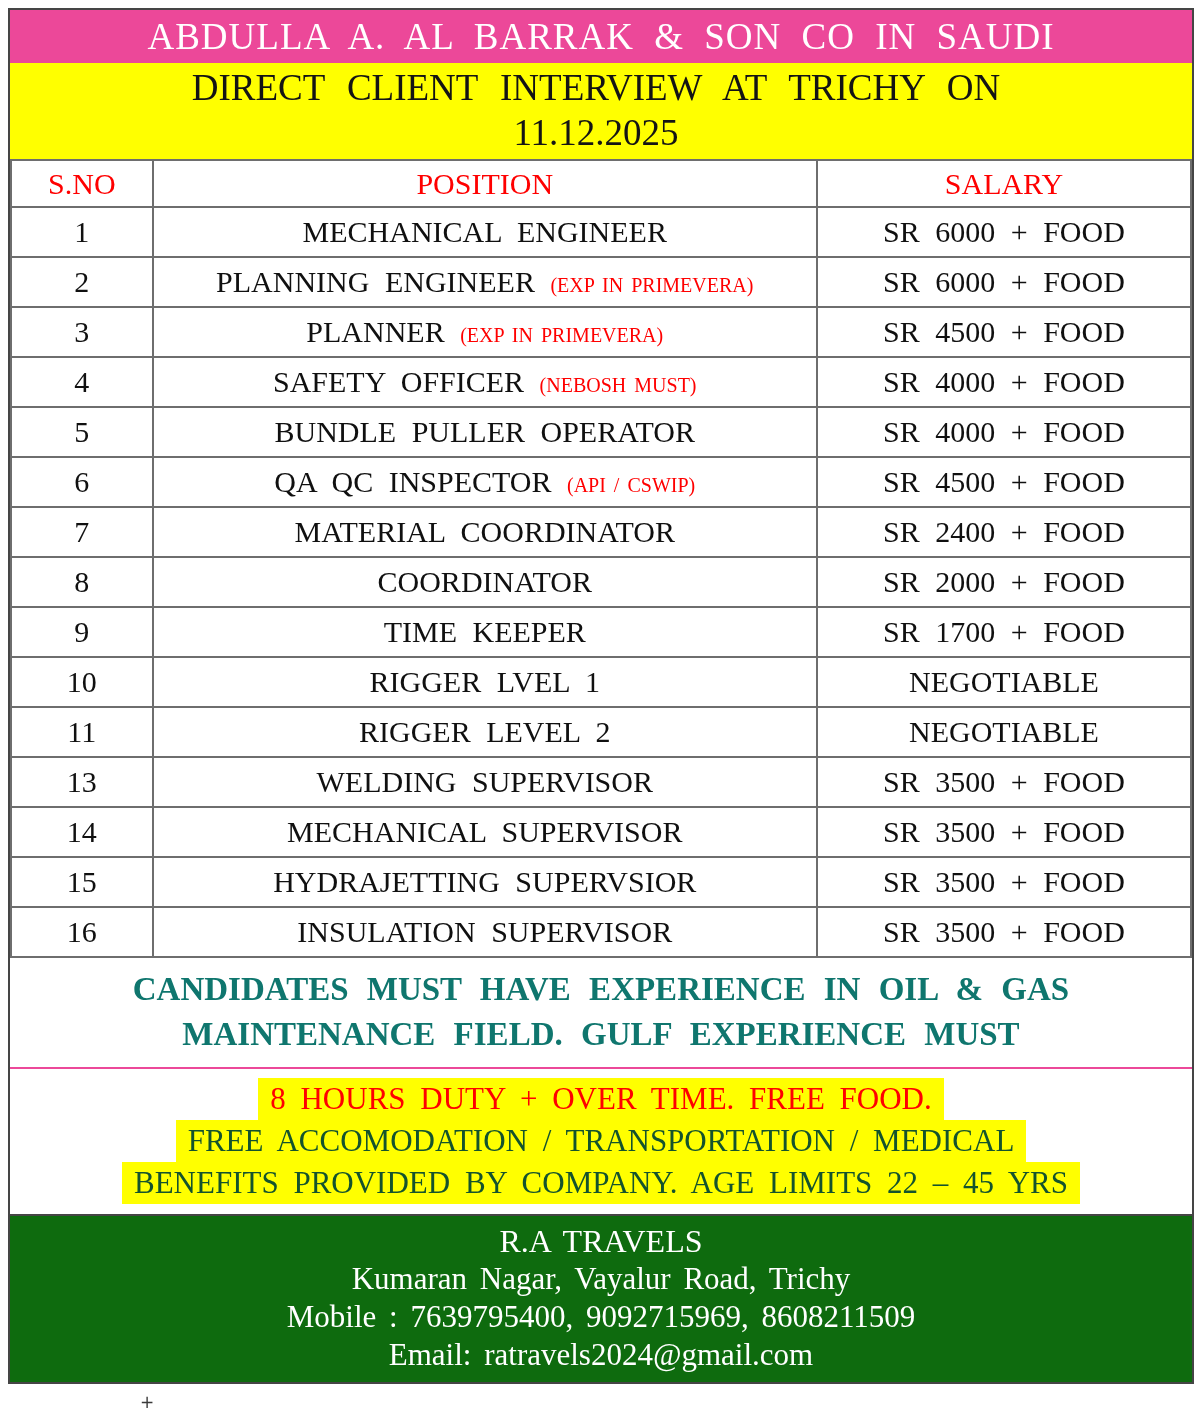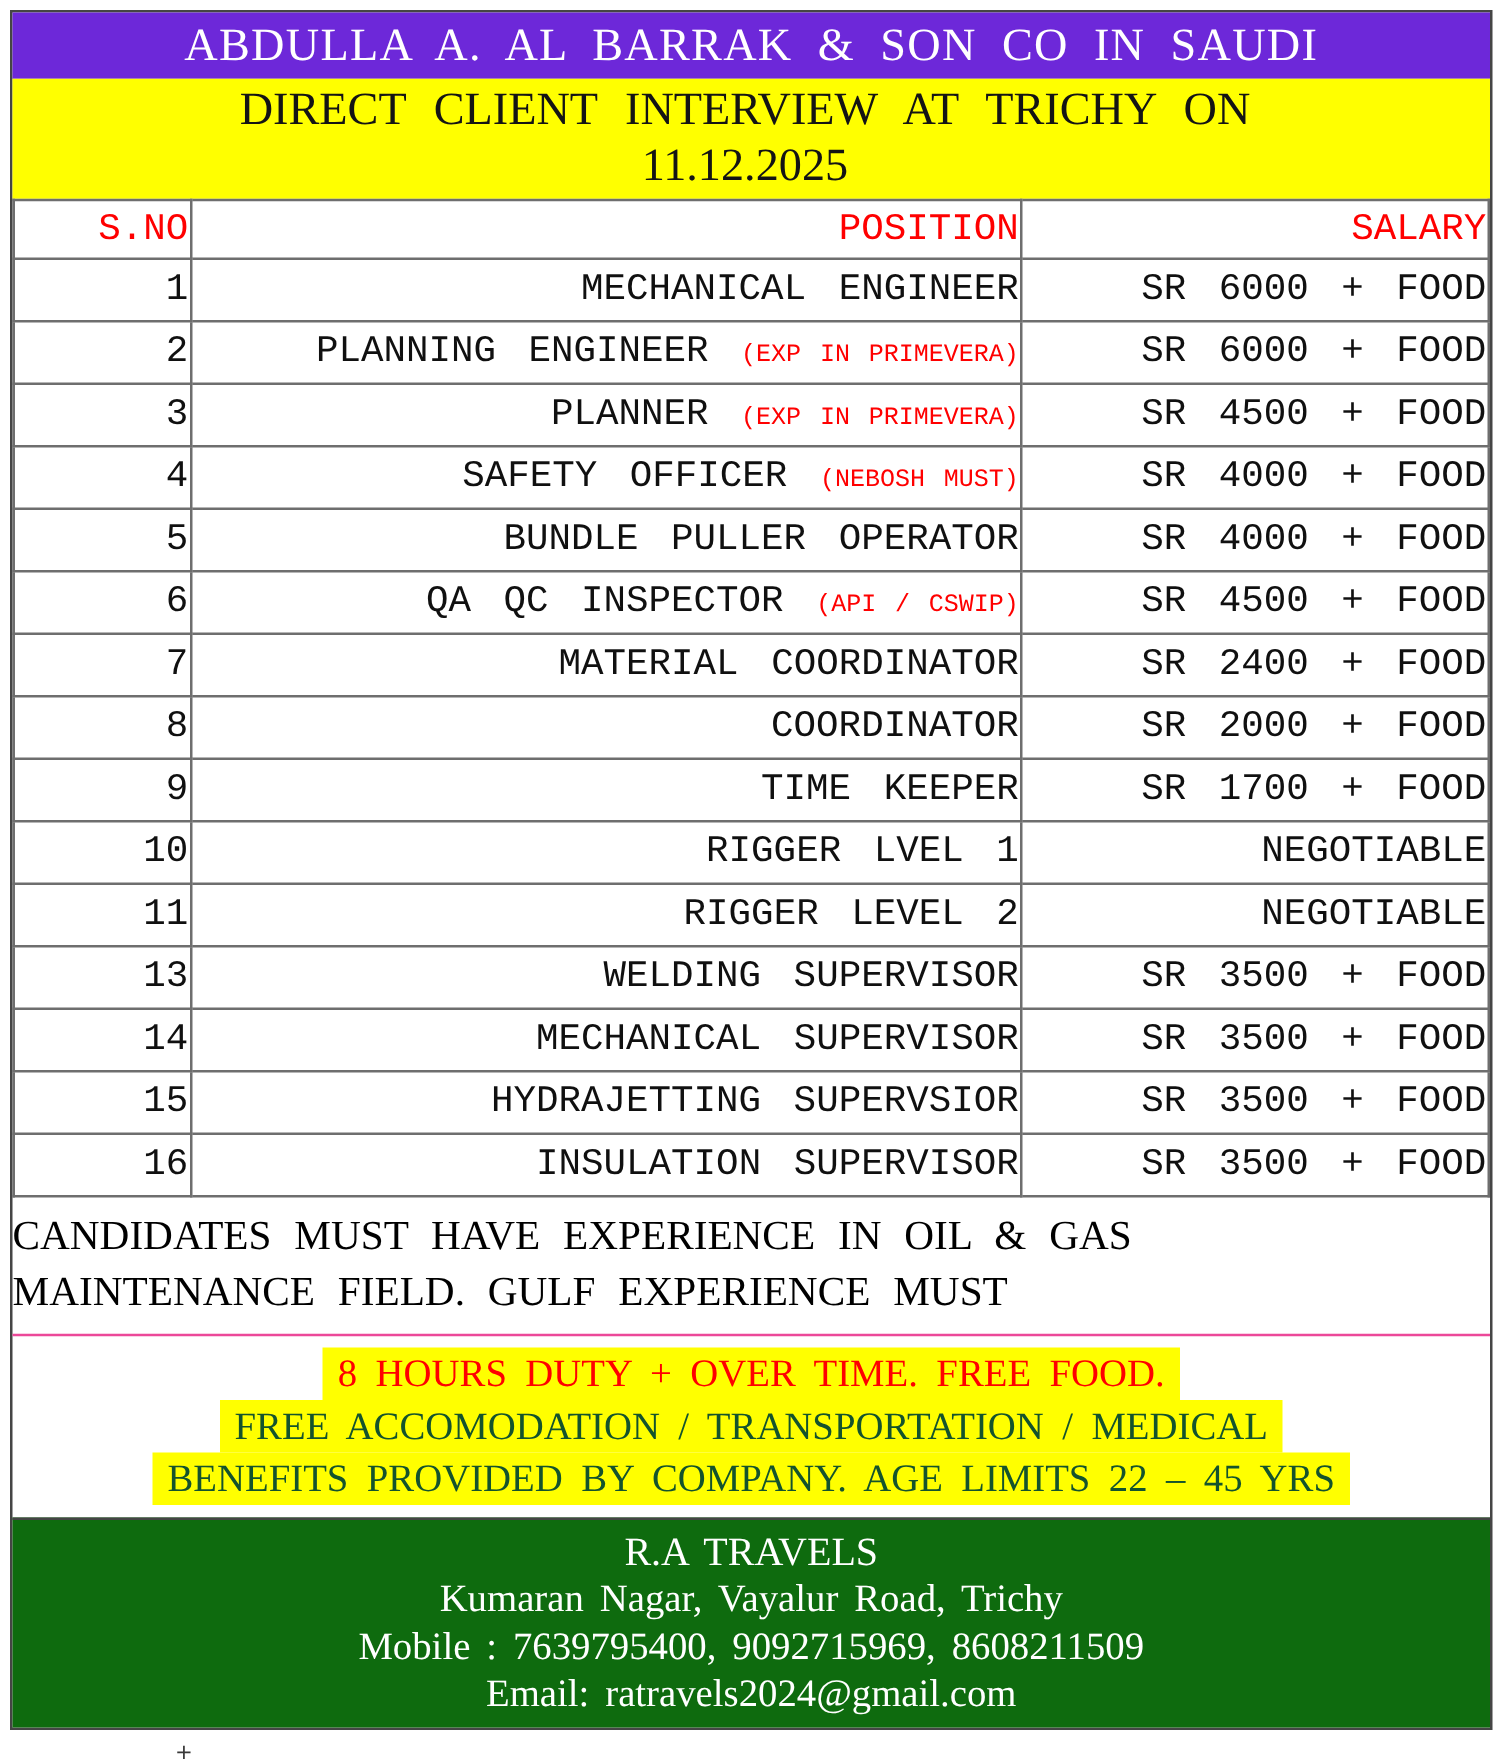--- a/index.html
+++ b/index.html
@@ -17,21 +17,21 @@
     position: absolute;
     left: 8px;
     top: 8px;
     width: 1182px;
     border: 2px solid #454545;
     background: #ffffff;
   }
 
   
   .title-bar {
-    background: #6d28d9;
+    background: #ec4899;
     color: #ffffff;
     text-align: center;
     height: 53px;
     line-height: 53px;
     font-size: 37px;
     word-spacing: 10px;
     letter-spacing: 1px;
     white-space: nowrap;
   }
 
@@ -48,25 +48,24 @@
 
   
   table.positions {
     width: 100%;
     border-collapse: collapse;
     table-layout: fixed;
   }
   table.positions th,
   table.positions td {
     border: 2px solid #6e6e6e;
-    text-align: right;
+    text-align: center;
     vertical-align: middle;
     overflow: hidden;
     white-space: nowrap;
-    font-family: Liberation Mono, monospace;
   }
   table.positions th {
     color: #ff0000;
     font-weight: normal;
     font-size: 30px;
     height: 43px;
     word-spacing: 4px;
   }
   table.positions td {
     color: #101010;
@@ -75,25 +74,26 @@
     word-spacing: 8px;
   }
   td.position-cell .pos-note {
     color: #ff0000;
     font-size: 20px;
     word-spacing: 3px;
   }
 
   
   .note-box {
-    text-align: left;
-    color: #000000;
+    text-align: center;
+    color: #0f766e;
     font-size: 33px;
     padding: 9px 0 10px 0;
     word-spacing: 10px;
+    font-weight: bold;
   }
   .note-box .line { line-height: 45px; }
 
   
   .benefits {
     border-top: 2px solid #ec4899;
     text-align: center;
     padding: 9px 0 10px 0;
     font-size: 31px;
     word-spacing: 7px;

